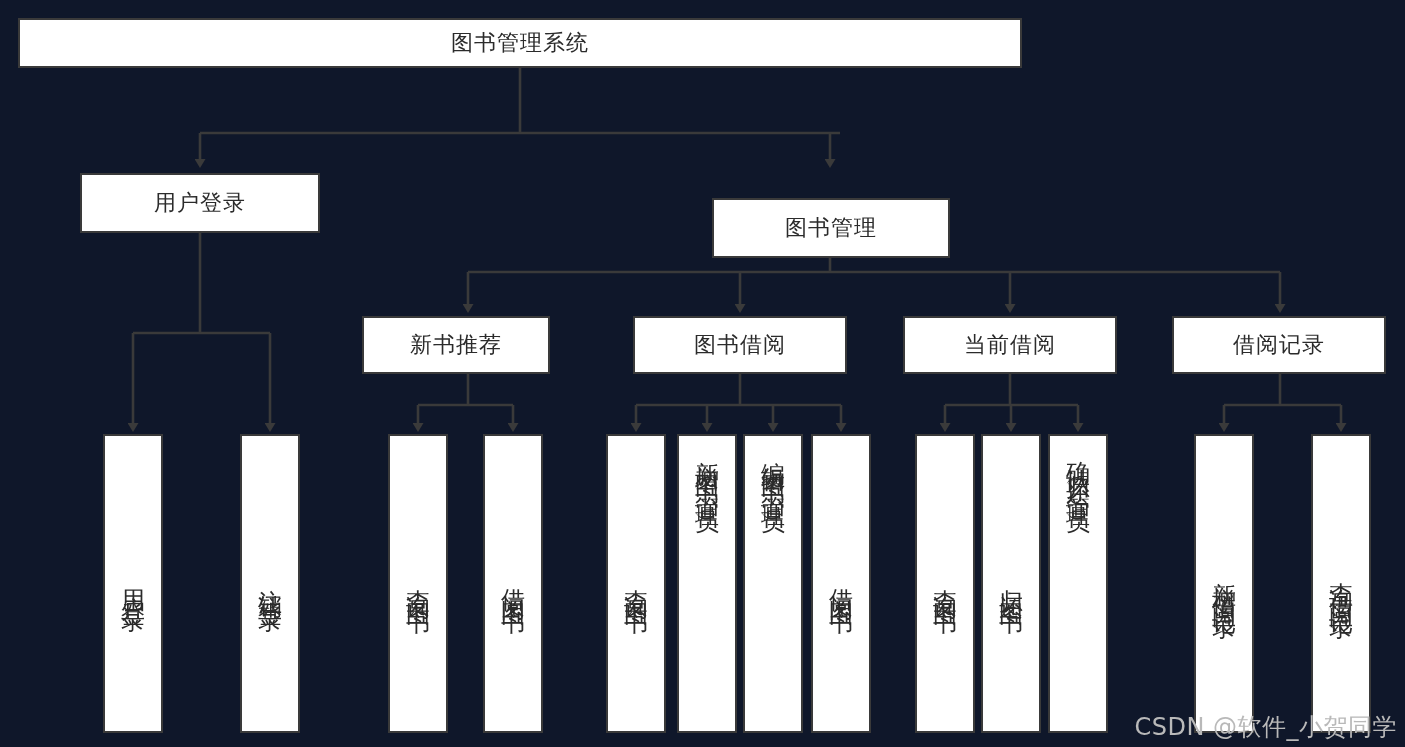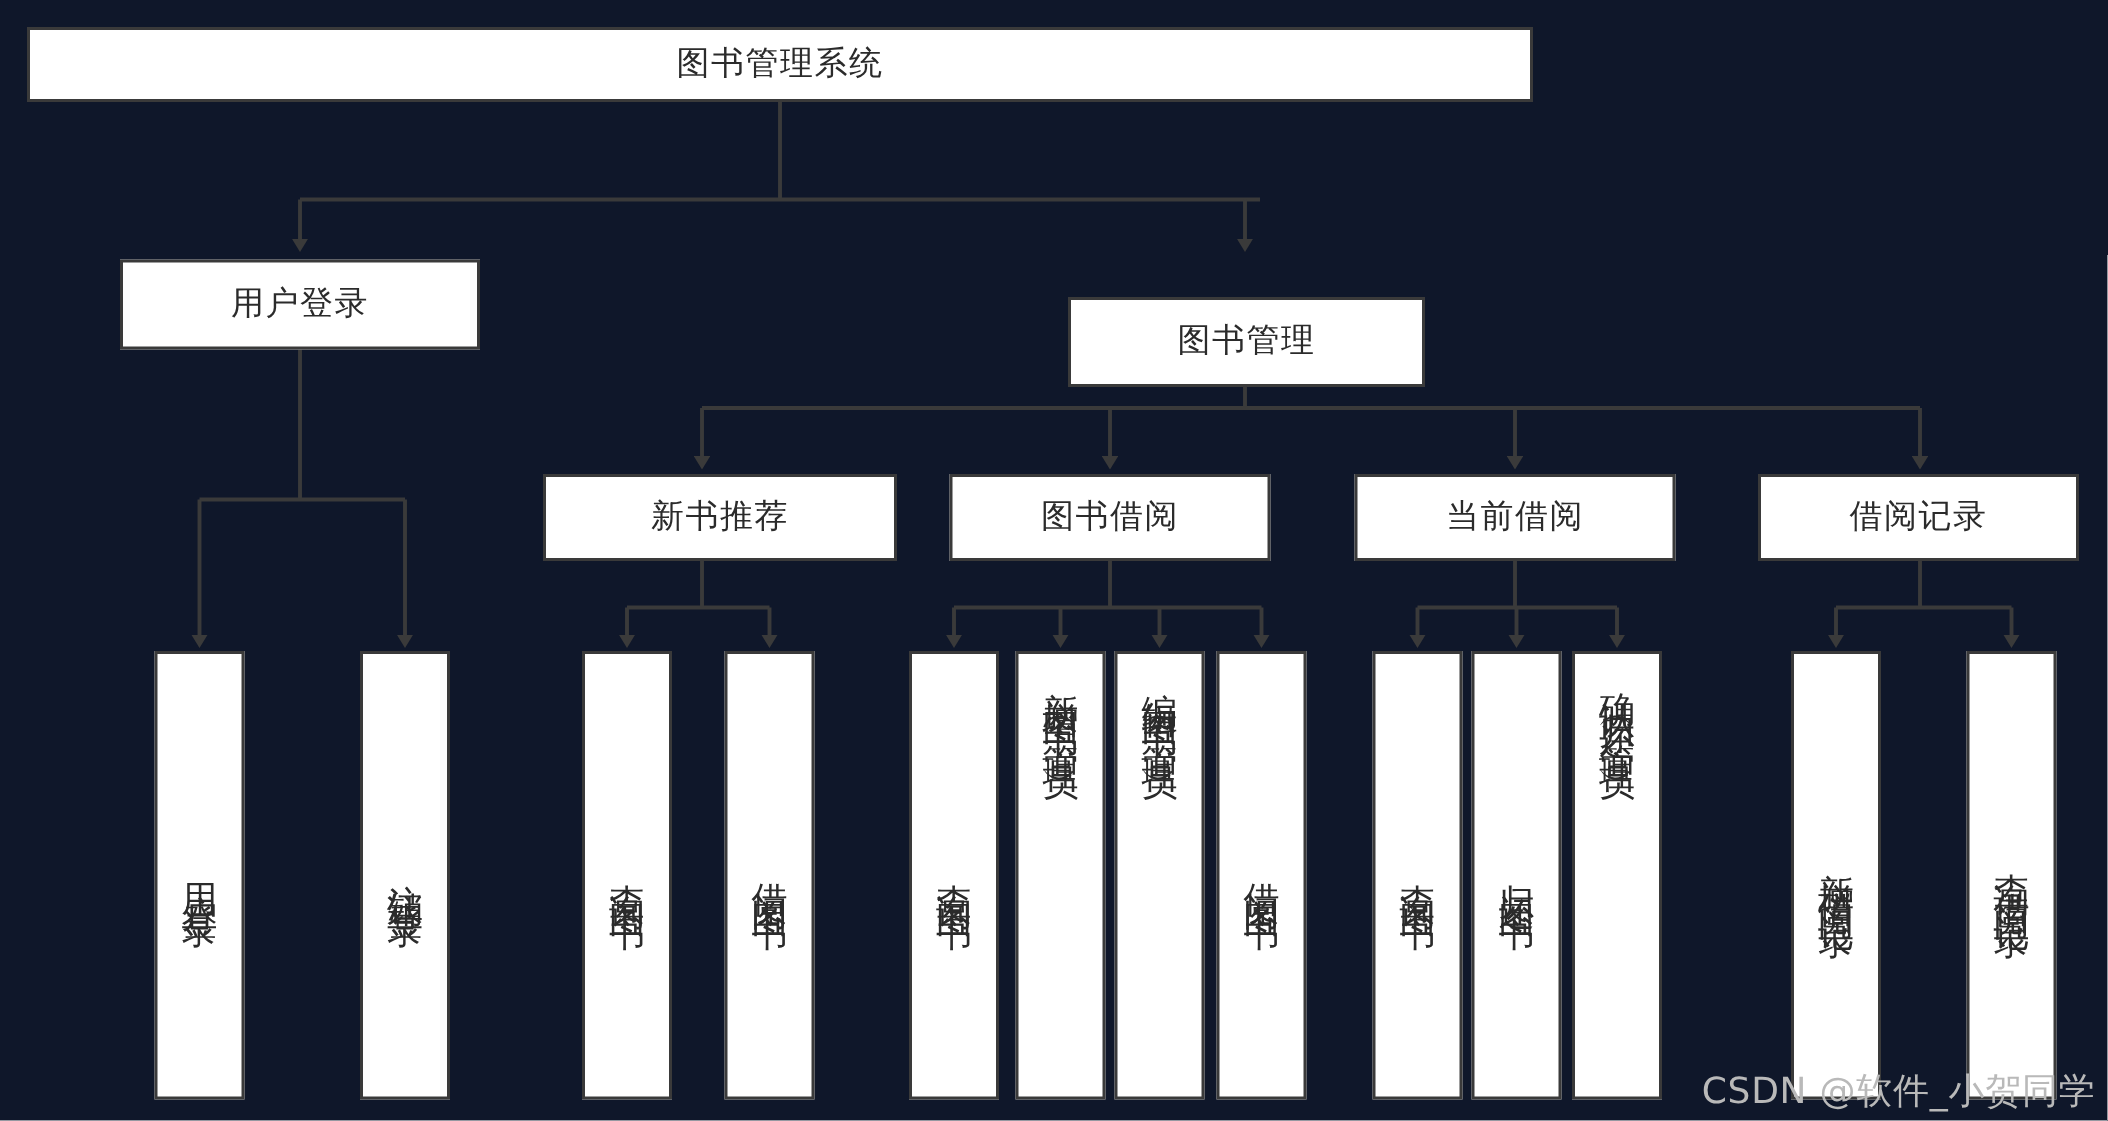--- a/index.html
+++ b/index.html
@@ -115,21 +115,21 @@
     <span class="label">图书管理系统</span>
   </div>
 
   <div class="node" style="left:80px;top:173px;width:240px;height:60px;">
     <span class="label">用户登录</span>
   </div>
   <div class="node" style="left:712px;top:173px;width:238px;height:60px;margin-top:25px;">
     <span class="label">图书管理</span>
   </div>
 
-  <div class="node" style="left:362px;top:316px;width:236px;height:58px;">
+  <div class="node" style="left:362px;top:316px;width:188px;height:58px;">
     <span class="label">新书推荐</span>
   </div>
   <div class="node" style="left:633px;top:316px;width:214px;height:58px;">
     <span class="label">图书借阅</span>
   </div>
   <div class="node" style="left:903px;top:316px;width:214px;height:58px;">
     <span class="label">当前借阅</span>
   </div>
   <div class="node" style="left:1172px;top:316px;width:214px;height:58px;">
     <span class="label">借阅记录</span>

